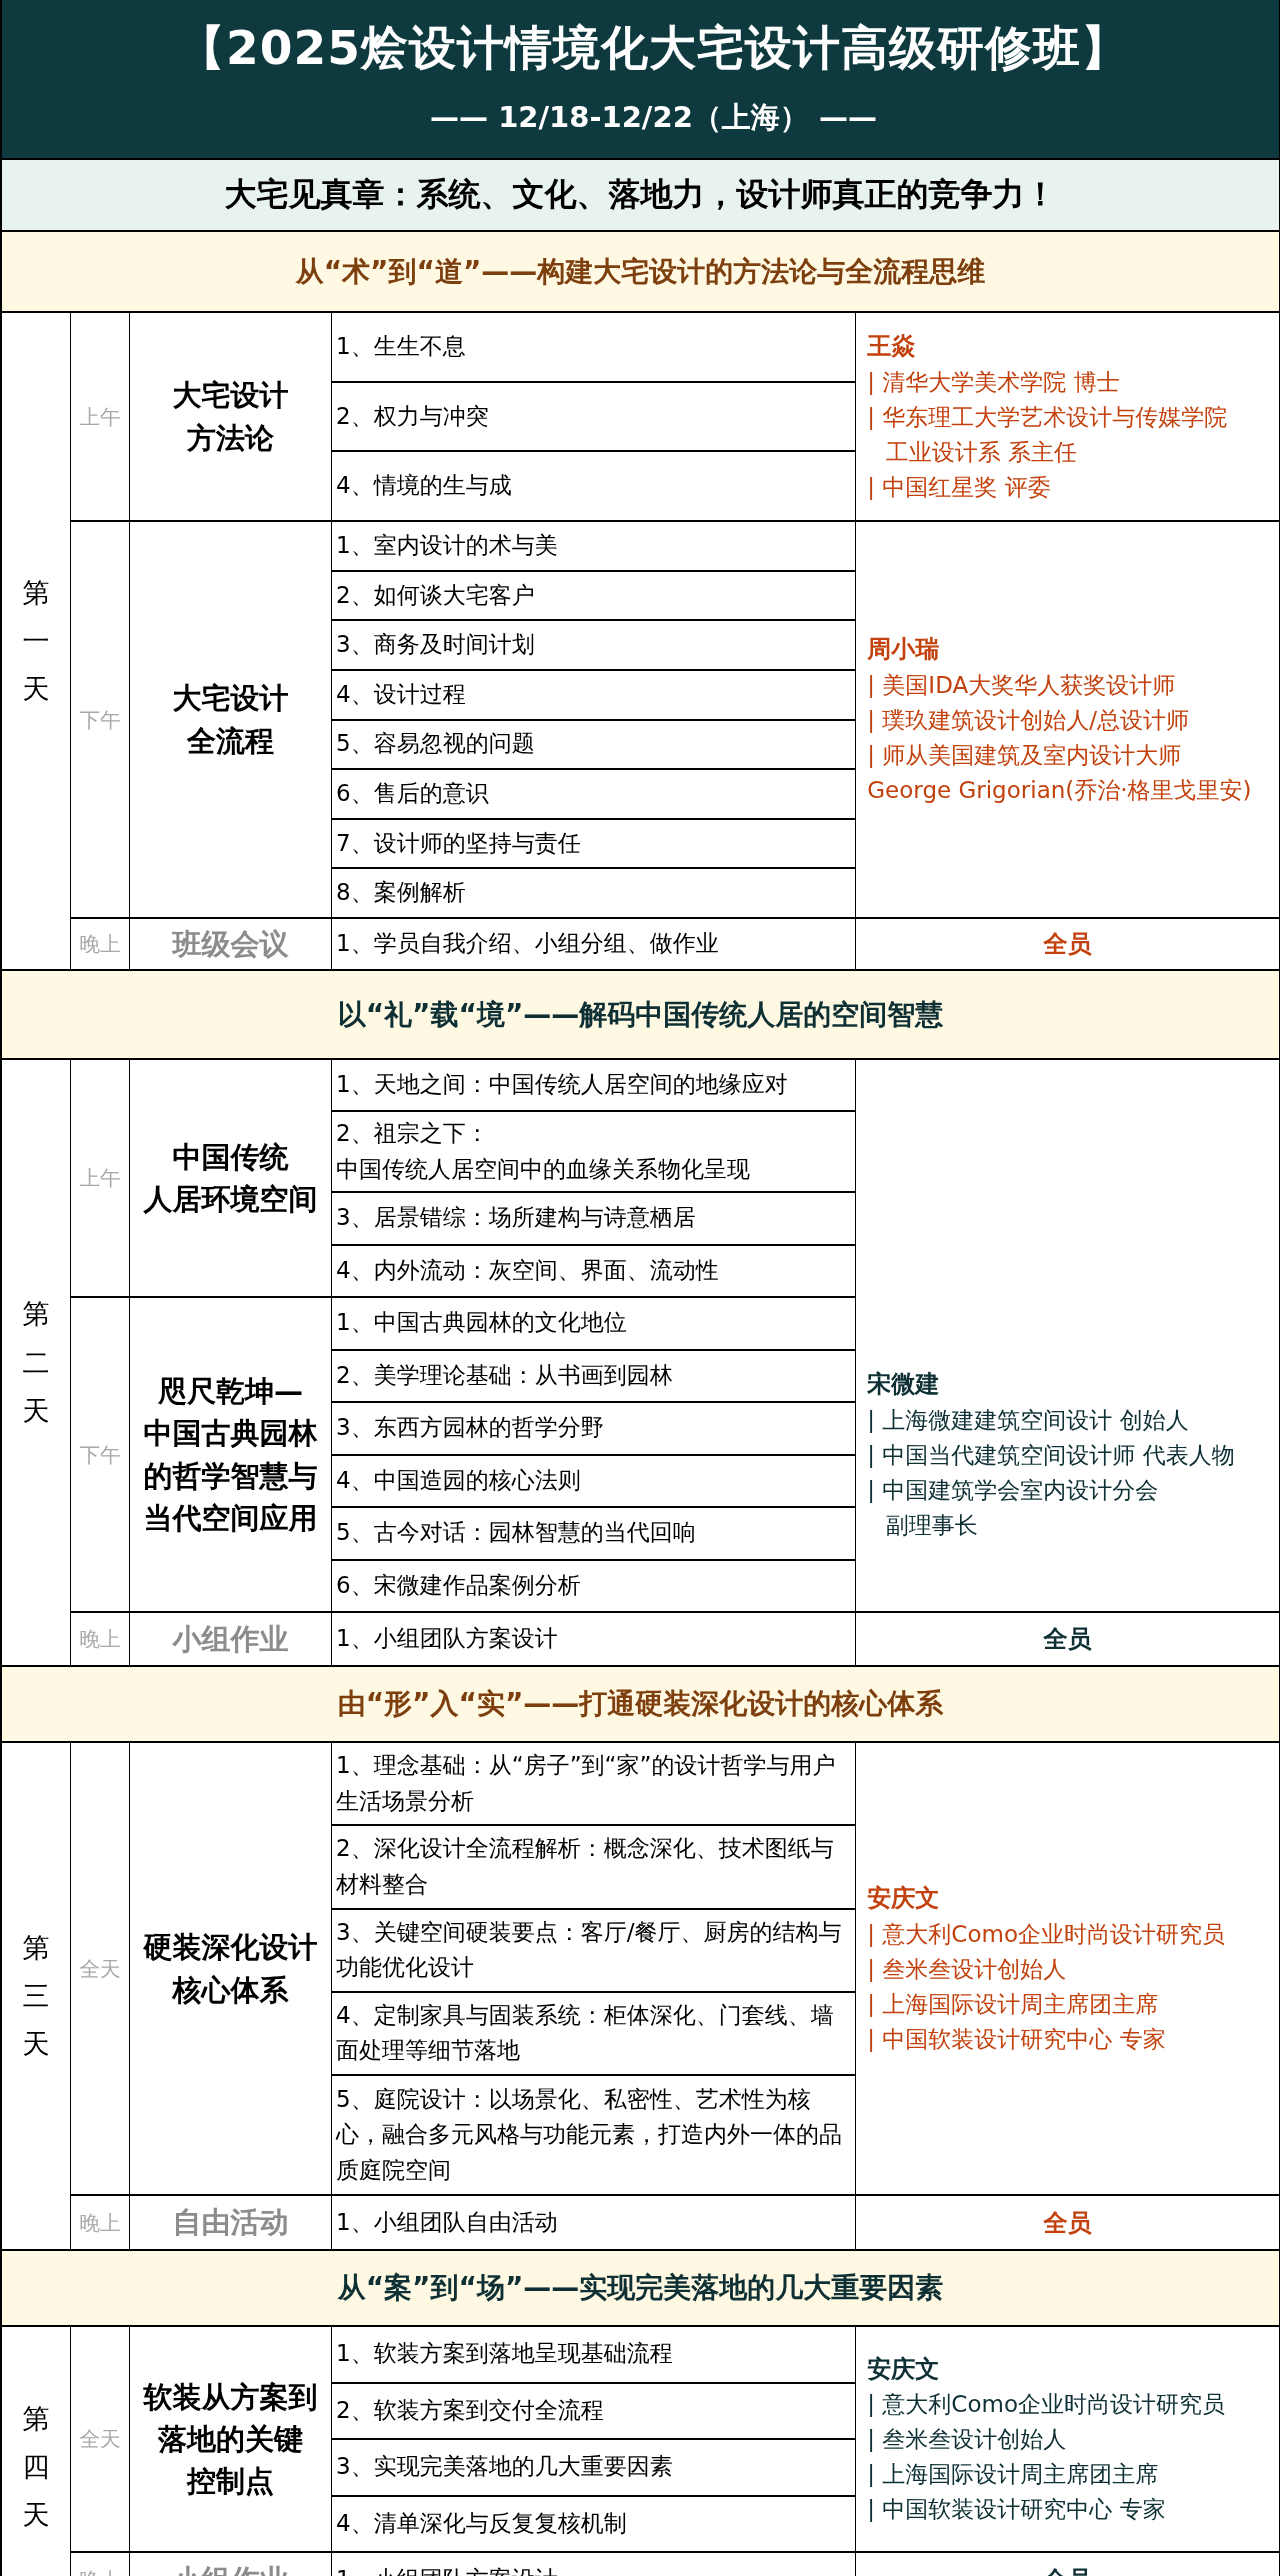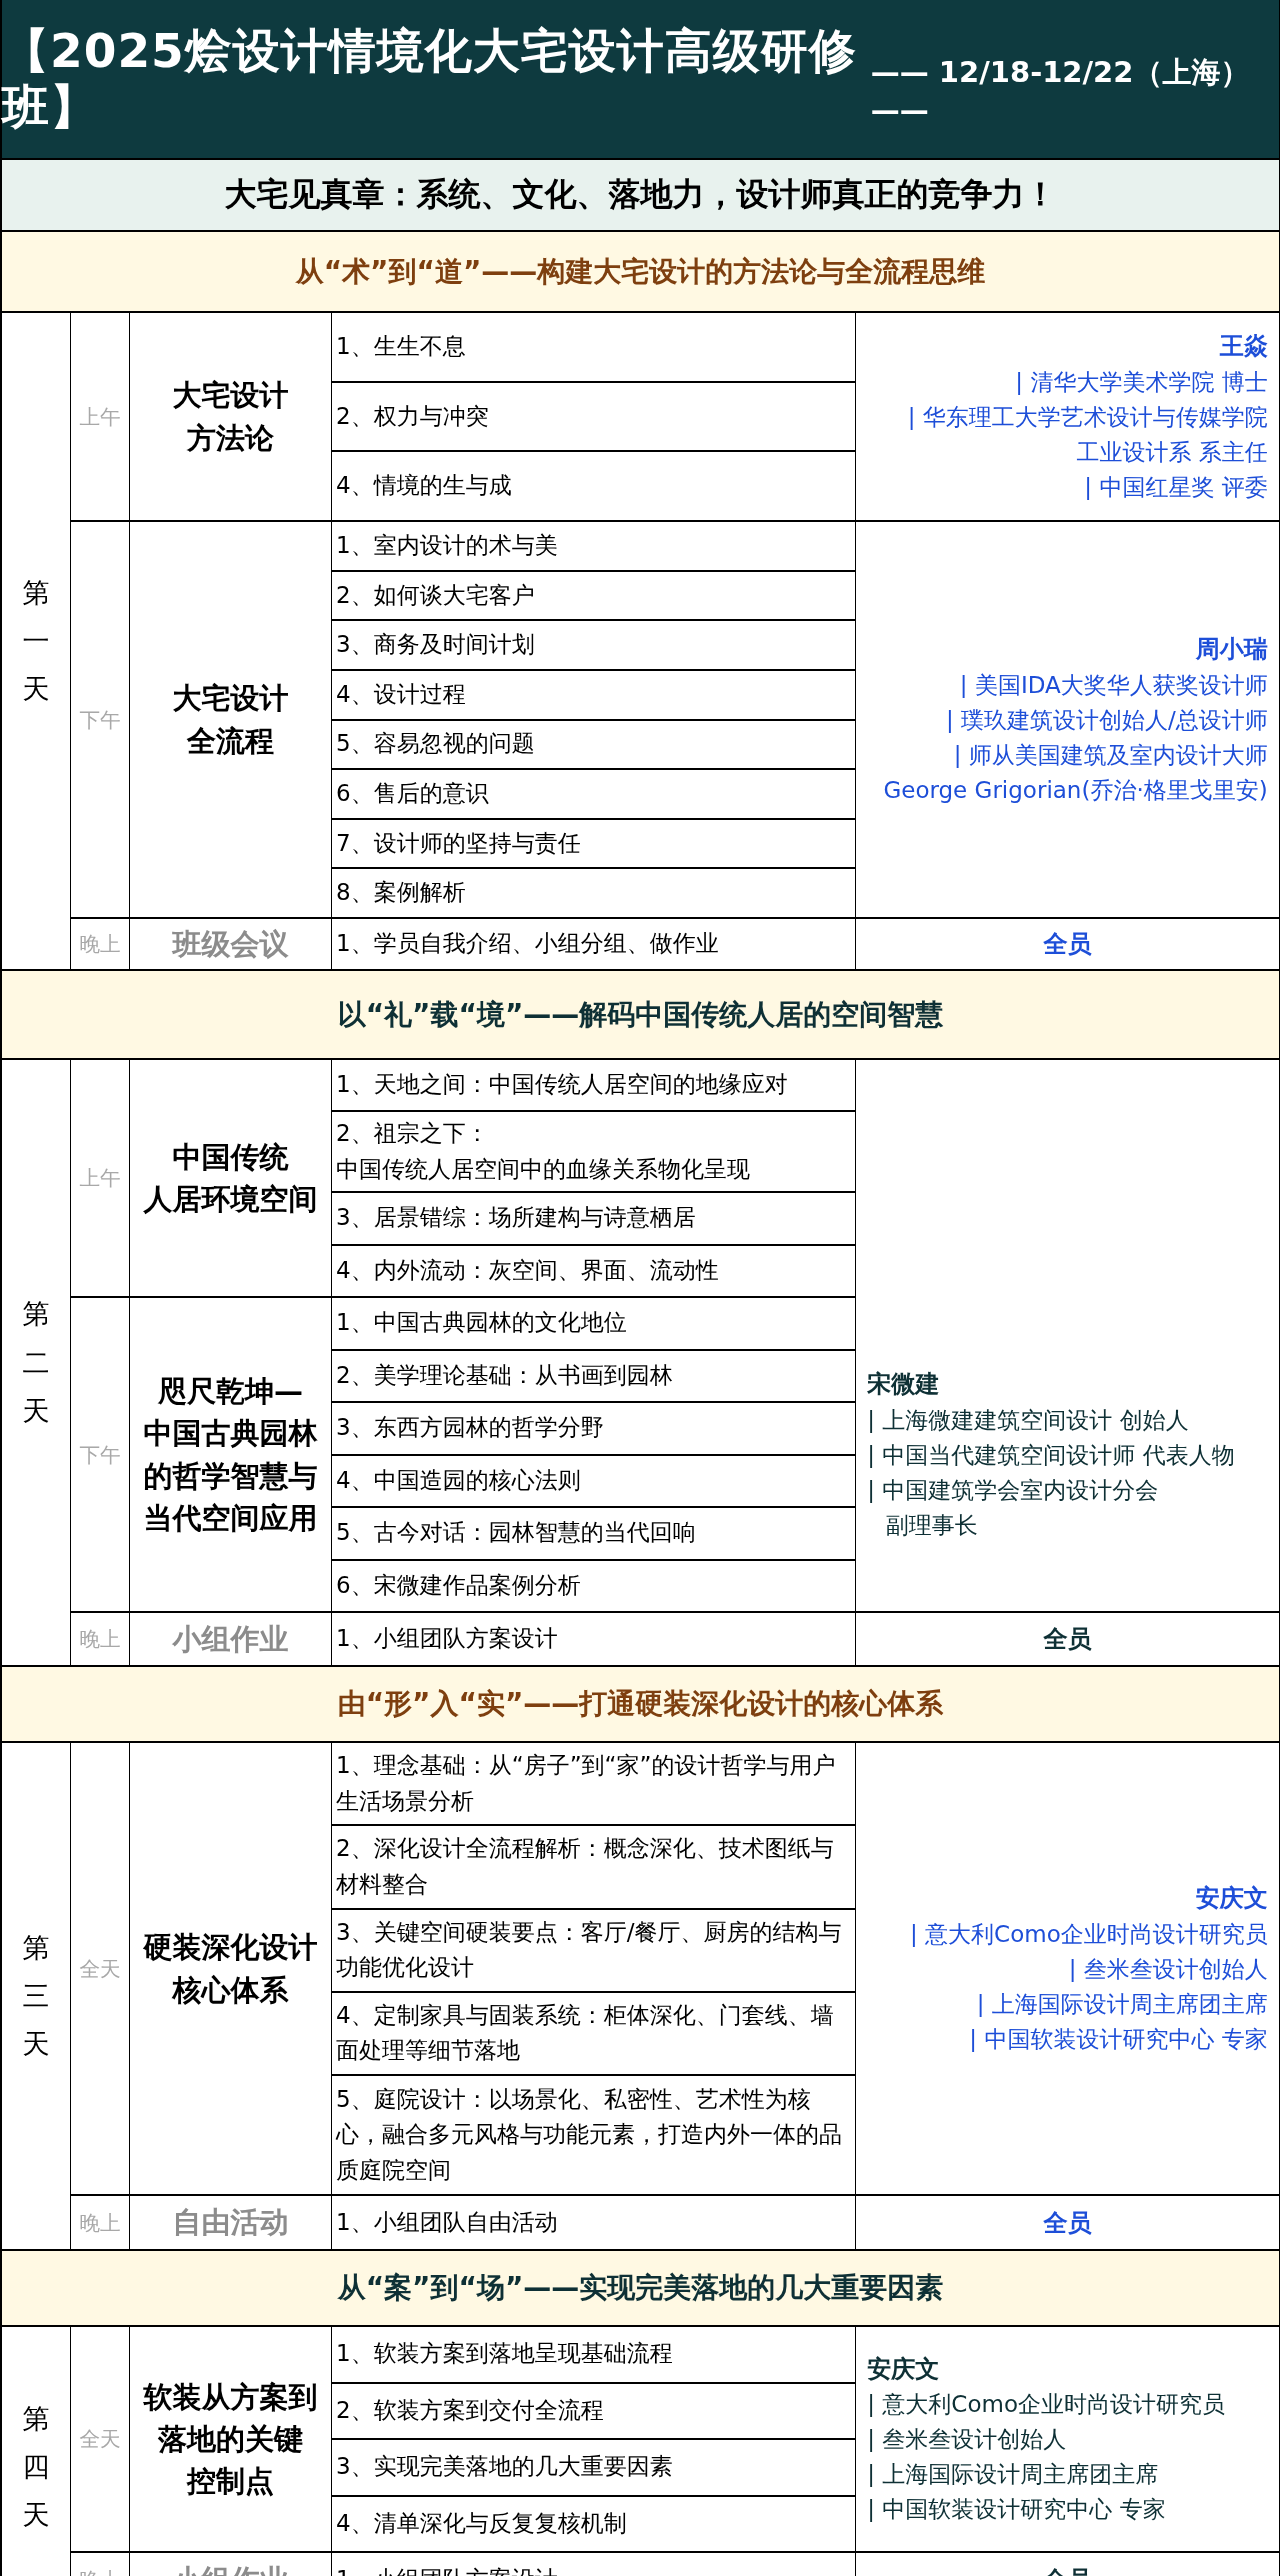--- a/index.html
+++ b/index.html
@@ -1,31 +1,31 @@
 <!DOCTYPE html>
 <html style="font-size:8.2px"><head>
 <meta charset="utf-8">
 <style>
   * { box-sizing: border-box; margin: 0; padding: 0; }
   html, body { width: 1281px; background: #ffffff; }
   body { font-family: "DejaVu Sans", "Liberation Sans", sans-serif; color: #000; }
   .page { width: 1281px; height: 2982px; position: relative; border-left: 2.1px solid #000; border-right: 2.1px solid #000; }
 
-  .hero { height: 160px; background: #0e3a3f; color: #fff; display: flex; flex-direction: row; align-items: center; justify-content: center; border-bottom: 2.6px solid #000; }
+  .hero { height: 160px; background: #0e3a3f; color: #fff; display: flex; flex-direction: column; align-items: center; justify-content: center; border-bottom: 2.6px solid #000; padding-left: 26px; }
   .hero .title { font-size: 47px; font-weight: bold; letter-spacing: 1px; line-height: 1.2; }
   .hero .date { font-size: 29px; font-weight: bold; margin-top: 21px; }
 
   .tagline { height: 72px; background: #e8f2ee; display: flex; align-items: center; justify-content: center; border-bottom: 2.6px solid #000; font-size: 32px; font-weight: bold; }
 
   .section-head { background: #fff9e3; display: flex; align-items: center; justify-content: center; font-size: 28px; font-weight: bold; border-bottom: 2.6px solid #000; }
   .section-head.brown { color: #7e3f0f; }
   .section-head.teal  { color: #0e3035; }
 
   .day { display: grid; grid-template-columns: 69px 59px 202px 524px 1fr; border-bottom: 2.6px solid #000; }
-  .day.brown .content, .day.brown .lecturer, .day.brown .all { color: #1d4ed8; text-align: right; }
+  .day.brown .content, .day.brown .lecturer, .day.brown .all { color: #c2410c; }
   .day.teal .content, .day.teal .lecturer, .day.teal .all { color: #0e3035; }
 
   .day-label { grid-column: 1; display: flex; flex-direction: column; align-items: center; justify-content: center; font-size: 27px; border-right: 1.5px solid #000; gap: 12.4px; }
   .period { grid-column: 2; display: flex; align-items: center; justify-content: center; font-size: 20.6px; color: #a8a8a8; border-right: 1.5px solid #000; border-bottom: 2.1px solid #000; }
   .topic { grid-column: 3; display: flex; align-items: center; justify-content: center; text-align: center; font-size: 29px; font-weight: bold; line-height: 1.45; border-right: 1.5px solid #000; border-bottom: 2.1px solid #000; padding: 0 5.2px; }
   .topic.grey { color: #8c8c8c; }
   .items { grid-column: 4; display: flex; flex-direction: column; border-right: 1.5px solid #000; border-bottom: 2.1px solid #000; }
   .item { flex: 1; display: flex; align-items: center; padding: 0 4.1px; font-size: 23px; line-height: 1.55; border-bottom: 2.1px solid #000; }
   .item:last-child { border-bottom: none; }
   .lecturer { grid-column: 5; display: flex; flex-direction: column; justify-content: center; padding: 0 11.3px; font-size: 23px; line-height: 1.52; border-bottom: 2.1px solid #000; }

